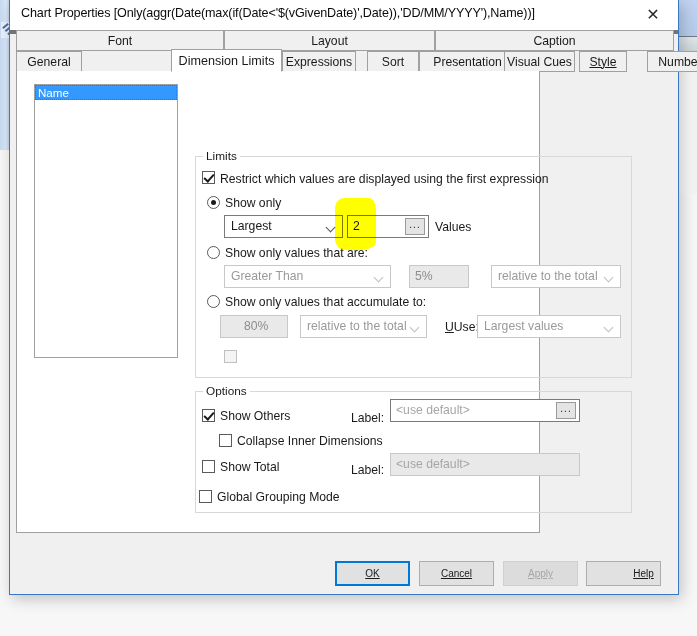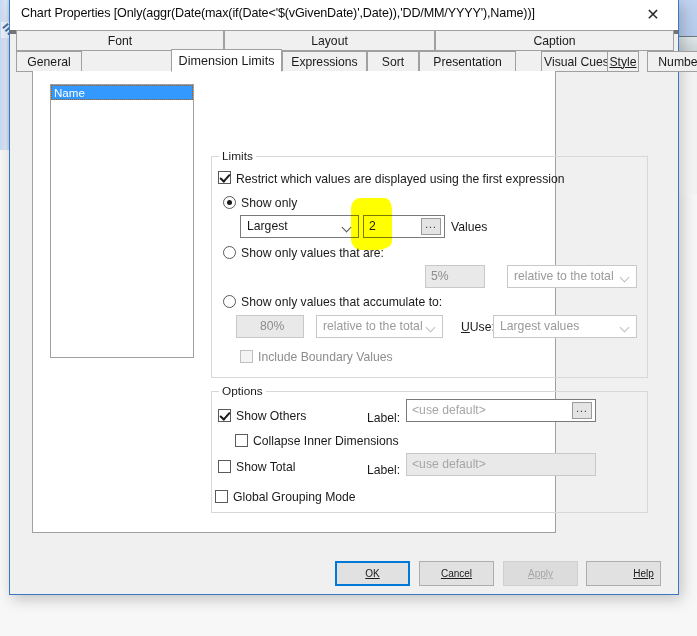--- a/index.html
+++ b/index.html
@@ -115,21 +115,20 @@
 
   
   .bodypanel {
     position: absolute;
     left: 6px; top: 71px;
     width: 524px; height: 462px;
     background: #ffffff;
     border: 1px solid #a0a0a0;
     border-top: none;
     box-sizing: border-box;
-    margin-left: 16px;
   }
 
   
   .listbox {
     position: absolute;
     left: 17px; top: 13px;
     width: 144px; height: 274px;
     background: #ffffff;
     border: 1px solid #a0a0a0;
     box-sizing: border-box;
@@ -323,25 +322,25 @@
   <div class="tabstrip">
     <div class="tabrow top">
       <div class="tab" style="left:0px;width:208px;">Font</div>
       <div class="tab" style="left:208px;width:211px;">Layout</div>
       <div class="tab" style="left:419px;width:239px;">Caption</div>
     </div>
     <div class="tabrow bottom">
       <div class="tab" style="left:0px;width:66px;">General</div>
       <div class="tab" style="left:66px;width:98px;margin-top:20px;">Dimensions</div>
       <div class="tab active" style="left:155px;width:111px;">Dimension Limits</div>
-      <div class="tab" style="left:266px;width:85px;">Expressions</div>
+      <div class="tab" style="left:266px;width:74px;">Expressions</div>
       <div class="tab" style="left:351px;width:52px;">Sort</div>
       <div class="tab" style="left:403px;width:97px;">Presentation</div>
-      <div class="tab" style="left:525px;width:71px;">Visual Cues</div>
-      <div class="tab" style="left:591px;width:32px;text-decoration:underline;">Style</div>
+      <div class="tab" style="left:488px;width:71px;">Visual Cues</div>
+      <div class="tab" style="left:563px;width:48px;text-decoration:underline;">Style</div>
       <div class="tab" style="left:631px;width:66px;">Number</div>
     </div>
   </div>
 
   <div class="bodypanel">
 
     <div class="listbox">
       <div class="listitem selected">Name</div>
     </div>
 
@@ -361,20 +360,24 @@
     </div>
     <div class="textinput" style="left:330px;top:144px;width:82px;">
       <span>2</span>
       <span class="ellipsis-btn" style="right:3px;top:2px;">...</span>
     </div>
     <div class="lbl" style="left:418px;top:149px;">Values</div>
 
     <div class="radio" style="left:190px;top:175px;"></div>
     <div class="lbl" style="left:208px;top:175px;">Show only values that are:</div>
 
+    <div class="combo disabled" style="left:207px;top:194px;width:167px;">
+      <span>Greater Than</span>
+      <span class="chev"></span>
+    </div>
     <div class="textinput disabled" style="left:392px;top:194px;width:60px;">
       <span>5%</span>
     </div>
     <div class="combo disabled" style="left:474px;top:194px;width:130px;">
       <span>relative to the total</span>
       <span class="chev"></span>
     </div>
 
     <div class="radio" style="left:190px;top:224px;"></div>
     <div class="lbl" style="left:208px;top:224px;">Show only values that accumulate to:</div>
@@ -386,21 +389,20 @@
       <span>relative to the total</span>
       <span class="chev"></span>
     </div>
     <div class="lbl" style="left:428px;top:249px;"><u>U</u><span>Use:</span></div>
     <div class="combo disabled" style="left:460px;top:244px;width:144px;">
       <span>Largest values</span>
       <span class="chev"></span>
     </div>
 
     <div class="ckbox disabled" style="left:207px;top:279px;"></div>
-    <div class="lbl dim" style="left:225px;top:279px;">Include Boundary Values</div>
 
     <div class="group" id="group-options">
       <div class="group-label">Options</div>
     </div>
 
     <div class="ckbox checked" style="left:185px;top:338px;"></div>
     <div class="lbl" style="left:203px;top:338px;">Show Others</div>
     <div class="lbl" style="left:334px;top:340px;">Label:</div>
     <div class="textinput placeholder" style="left:373px;top:328px;width:190px;">
       <span>&lt;use default&gt;</span>

